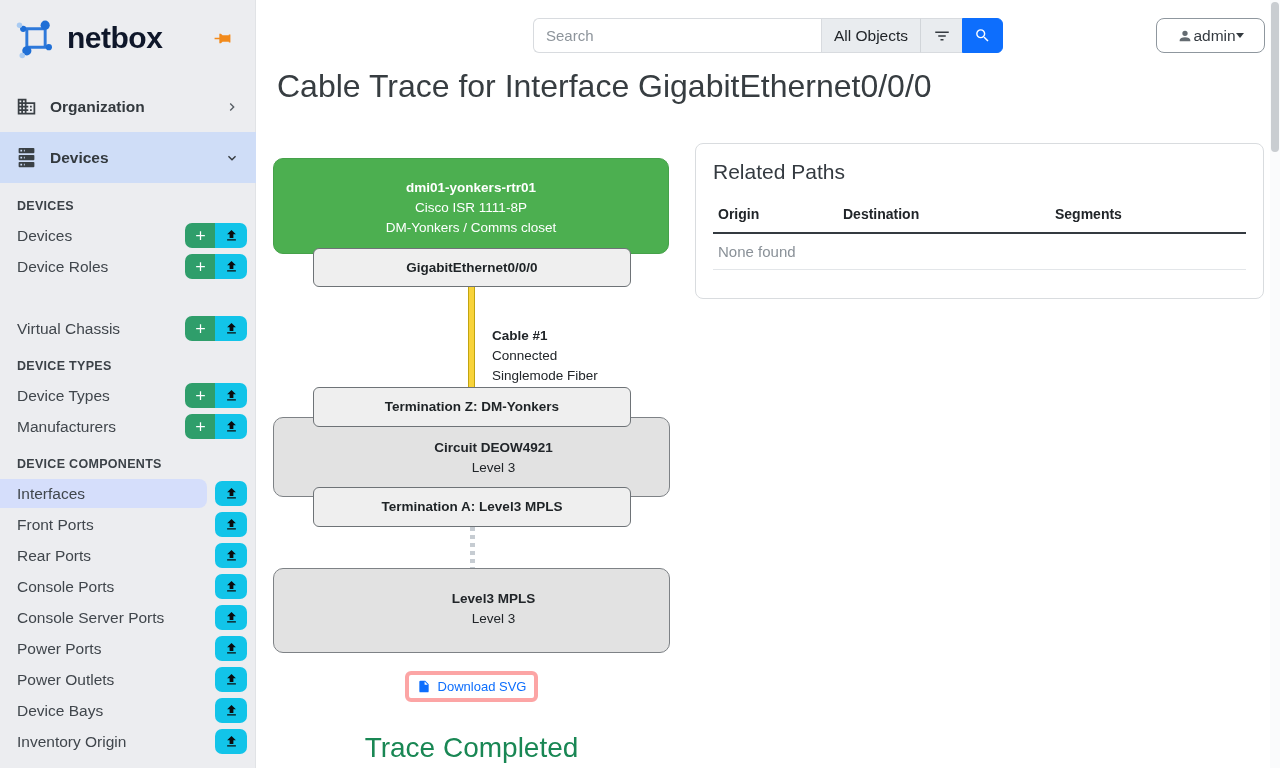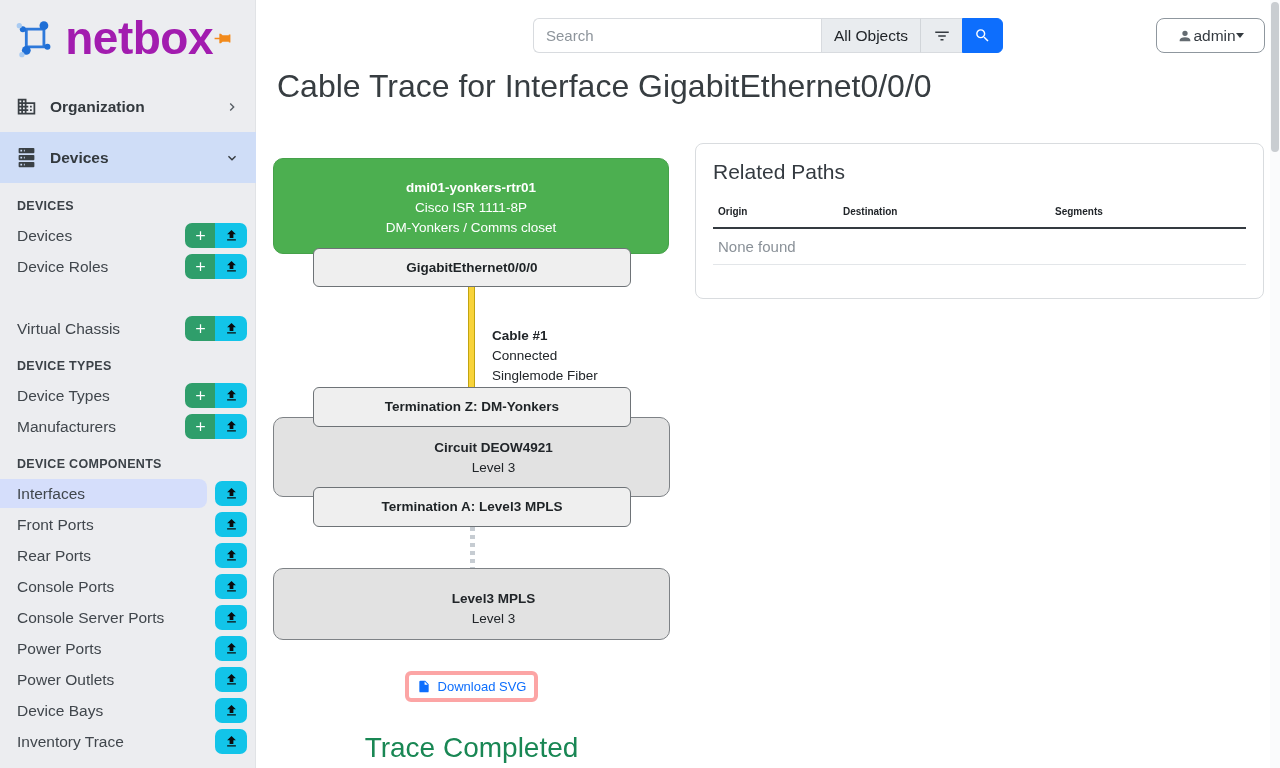--- a/index.html
+++ b/index.html
@@ -3,21 +3,21 @@
 <meta charset="utf-8">
 <style>
   * { box-sizing: border-box; margin: 0; padding: 0; }
   html,body { width:1280px; height:768px; }
   body { font-family:"Liberation Sans", sans-serif; background:#fff; overflow:hidden; }
   .app { position:relative; width:1280px; height:768px; overflow:hidden; }
 
   
   .sidebar { position:absolute; left:0; top:0; width:256px; height:768px; background:#ecedf0; border-right:1px solid #e1e3e6; }
   .logo-row { position:absolute; top:10px; left:14px; width:230px; height:56px; display:flex; align-items:center; }
-  .brand { font-size:46px; font-weight:700; color:#a21caf; letter-spacing:-0.5px; margin-left:9px; }
+  .brand { font-size:30px; font-weight:700; color:#0f172a; letter-spacing:-0.5px; margin-left:9px; }
   .pin-wrap { margin-left:auto; margin-right:12px; display:flex; align-items:center; }
 
   .parent { position:absolute; left:0; width:256px; height:51px; display:flex; align-items:center; padding:0 16px; gap:13px; cursor:pointer; }
   .parent.active { background:#cfddf7; }
   .plabel { font-size:15.5px; font-weight:700; color:#33393e; }
   .chev { margin-left:auto; display:flex; align-items:center; }
 
   .sec-h { position:absolute; left:17px; font-size:12.5px; font-weight:700; color:#3c4248; letter-spacing:0.3px; line-height:14px; }
 
   .item { position:absolute; left:0; width:256px; height:31px; }
@@ -45,30 +45,30 @@
   .l2 { font-size:13.5px; line-height:20px; }
   .device-box { left:273px; top:158px; width:396px; height:96px; background:#4caf50; border:1px solid #46a14a; border-radius:10px; color:#fff; padding-top:19px; z-index:1; }
   .port-box { width:318px; height:40px; background:#efefef; border:1px solid #6e7377; border-radius:6px; line-height:38px; font-weight:700; font-size:13.5px; color:#1e2326; z-index:3; }
   .iface-box { left:313px; top:248px; height:39px; line-height:37px; }
   .termz-box { left:313px; top:387px; }
   .terma-box { left:313px; top:487px; }
   .cable-line { position:absolute; left:468px; top:286px; width:7px; height:101px; background:#f8d33a; border-left:1px solid #c2a410; border-right:1px solid #c2a410; z-index:2; }
   .cable-label { position:absolute; left:492px; top:307px; text-align:left; font-size:13.5px; line-height:20px; color:#212529; z-index:2;margin-top:19px; }
   .bignode { width:397px; background:#e2e2e2; border:1px solid #7e8286; border-radius:10px; color:#212529; padding-top:20px; z-index:2;padding-left:44px; }
   .circuit-box { left:273px; top:417px; height:80px; }
-  .pnet-box { left:273px; top:568px; height:72px; }
+  .pnet-box { left:273px; top:568px; height:85px; }
   .dash { position:absolute; left:470px; top:527px; width:5px; height:41px; background:repeating-linear-gradient(to bottom,#c6ccd2 0 4px,transparent 4px 8px); }
   .dlbtn { position:absolute; left:405px; top:671px; width:133px; height:31px; border:4px solid #fca5a5; border-radius:6px; background:#fff; color:#0d6efd; font-size:13px; display:flex; align-items:center; justify-content:center; gap:7px; cursor:pointer; font-family:"Liberation Sans",sans-serif;text-align:right; }
   .trace-status { position:absolute; left:273px; top:732px; width:397px; text-align:center; font-size:28px; color:#198754; }
 
   
   .card { position:absolute; left:695px; top:143px; width:569px; height:156px; border:1px solid #d9dcdf; border-radius:8px; background:#fff; padding:16px 17px; }
   .card-title { font-size:21px; font-weight:400; color:#343a40; }
   .rp-table { width:100%; border-collapse:collapse; margin-top:16px; }
-  .rp-table th { text-align:left; font-size:10px; color:#212529; padding:6px 6px 10px 5px; border-bottom:2px solid #343a40;margin-left:9px; }
+  .rp-table th { text-align:left; font-size:14px; color:#212529; padding:6px 6px 10px 5px; border-bottom:2px solid #343a40;margin-left:9px; }
   .rp-table td { font-size:15px; color:#8a9198; padding:9px 6px 9px 5px; border-bottom:1px solid #e3e6e9; }
 
   
   .sb-track { position:absolute; right:0; top:0; width:10px; height:768px; background:#fafbfc; }
   .sb-thumb { position:absolute; right:1px; top:2px; width:8px; height:150px; background:#c9cdd1; border-radius:4px; }
 </style>
 </head>
 <body>
 
 <div class="app">
@@ -254,21 +254,21 @@
     </div>
     <div class="item" style="top:695px">
       <span class="ilabel">Device Bays</span>
       <button class="btn-imp solo">
           <svg width="15" height="15" viewBox="0 0 24 24">
             <path fill="#0b0c0d" d="M9,16V10H5L12,3L19,10H15V16H9M5,20V18H19V20H5Z"></path>
           </svg>
         </button>
     </div>
     <div class="item" style="top:726px">
-      <span class="ilabel">Inventory Trace</span>
+      <span class="ilabel">Inventory Origin</span>
       <button class="btn-imp solo">
           <svg width="15" height="15" viewBox="0 0 24 24">
             <path fill="#0b0c0d" d="M9,16V10H5L12,3L19,10H15V16H9M5,20V18H19V20H5Z"></path>
           </svg>
         </button>
     </div>
   </aside>
 
   <div class="searchgroup">
     <input class="sinput" type="text" placeholder="Search" style="">

